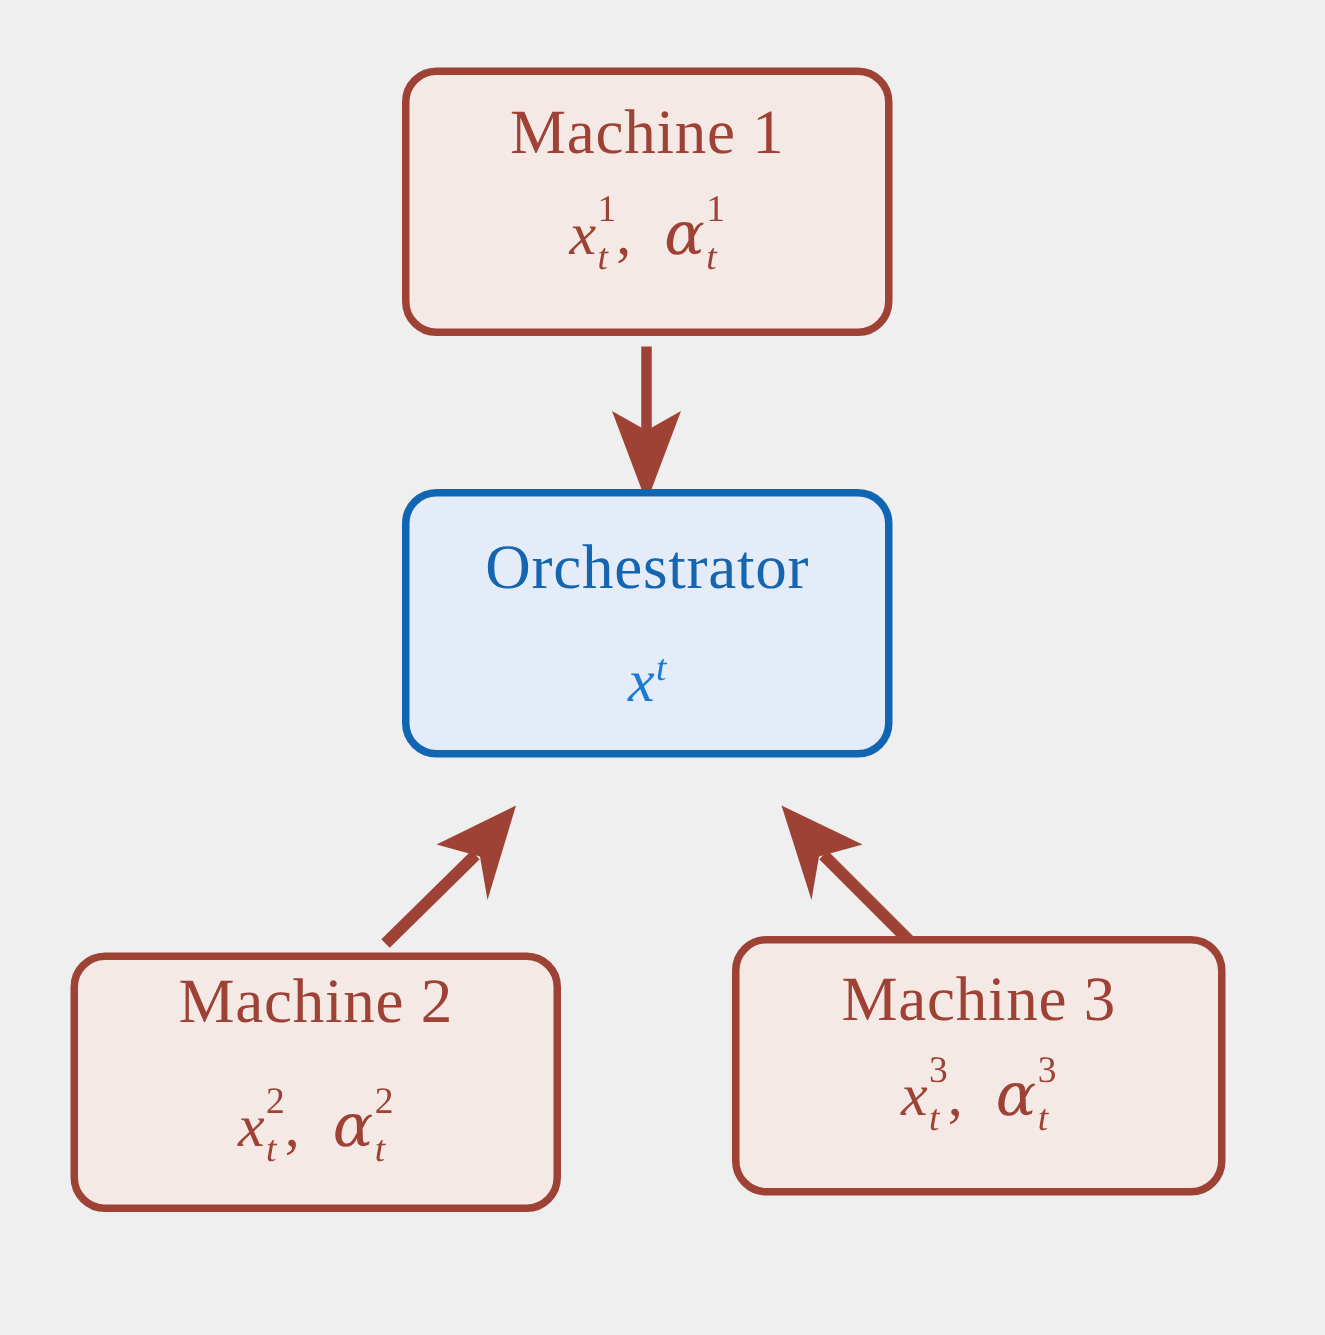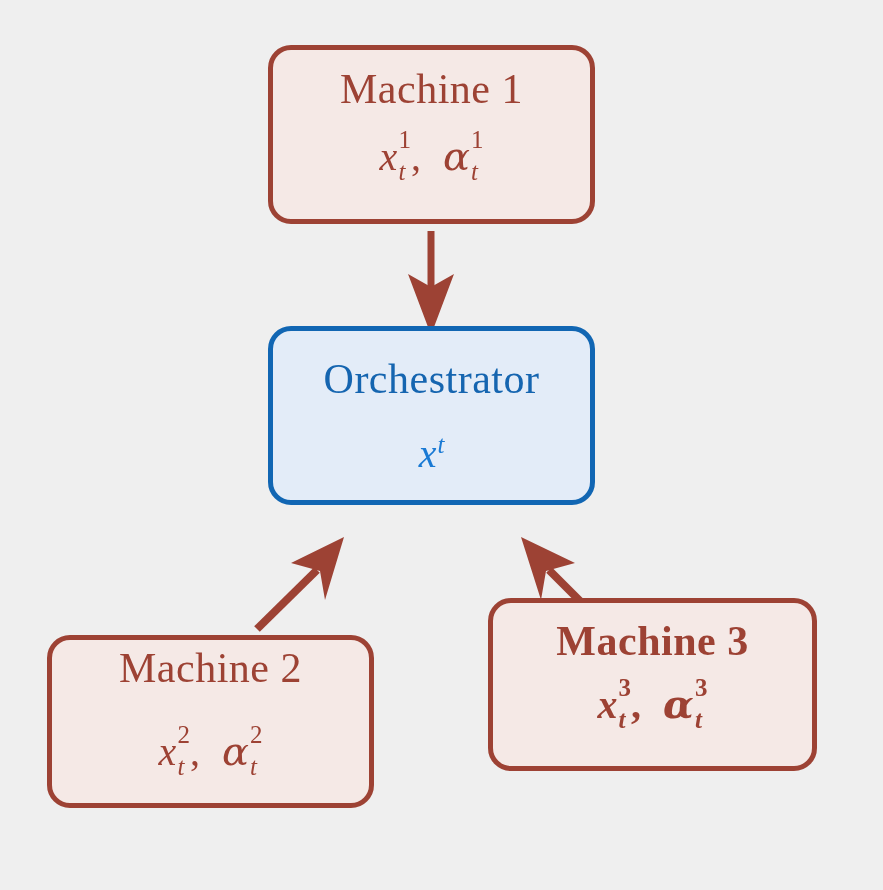--- a/index.html
+++ b/index.html
@@ -181,21 +181,21 @@
           </span></span>
         <span class="mcomma">,</span>
       <span class="mterm">
         <span class="mbase alpha">α</span><span class="mscripts">
             <span class="msup">2</span>
             <span class="msub">t</span>
           </span></span>
     </div>
   </div>
 
-  <div class="node node-machine" id="machine3" style="left:488px; top:598px; width:329px; height:173px;font-weight:bold;">
+  <div class="node node-machine" id="machine3" style="left:488px; top:624px; width:329px; height:173px;">
     <div class="node-title">Machine 3</div>
     <div class="node-formula">
       <span class="mterm">
         <span class="mbase">x</span><span class="mscripts">
             <span class="msup">3</span>
             <span class="msub">t</span>
           </span></span>
         <span class="mcomma">,</span>
       <span class="mterm">
         <span class="mbase alpha">α</span><span class="mscripts">

